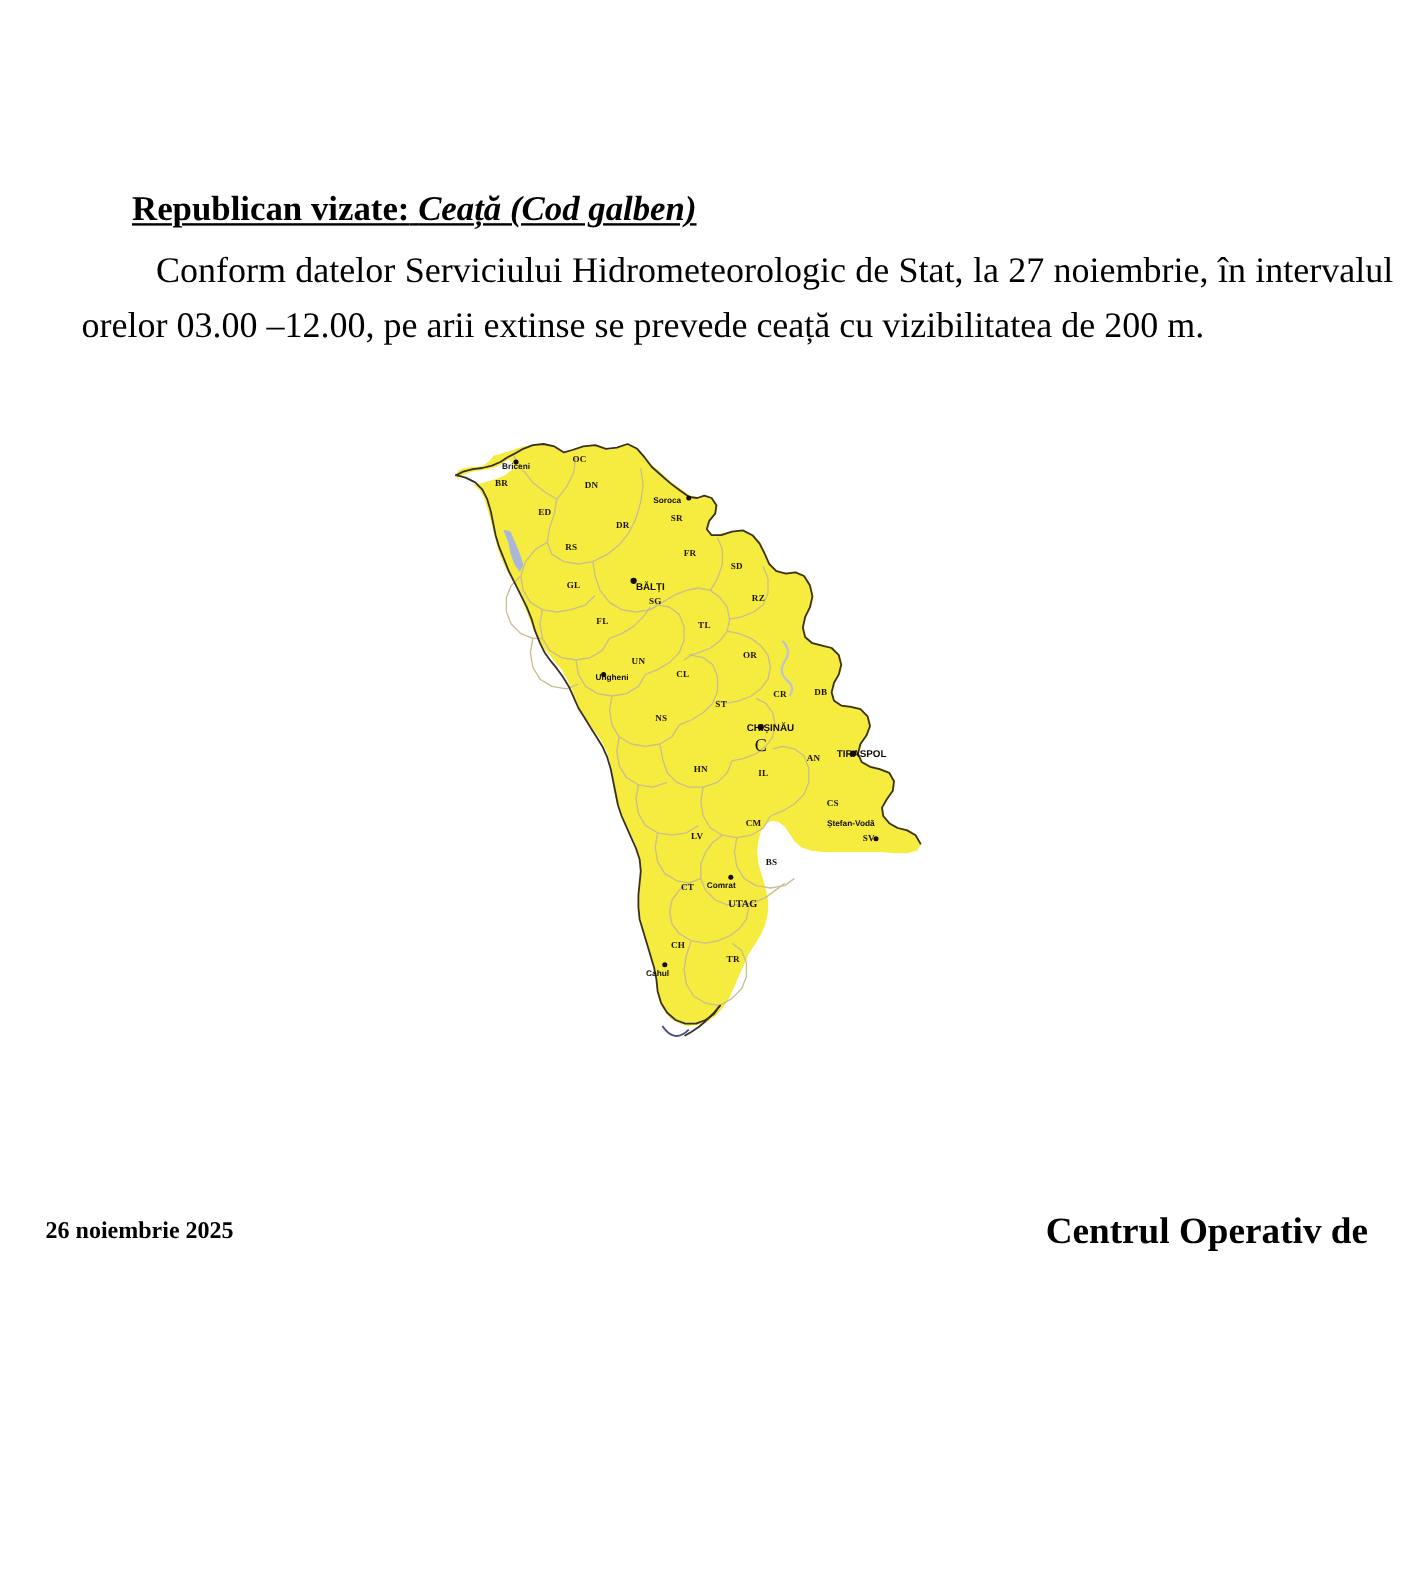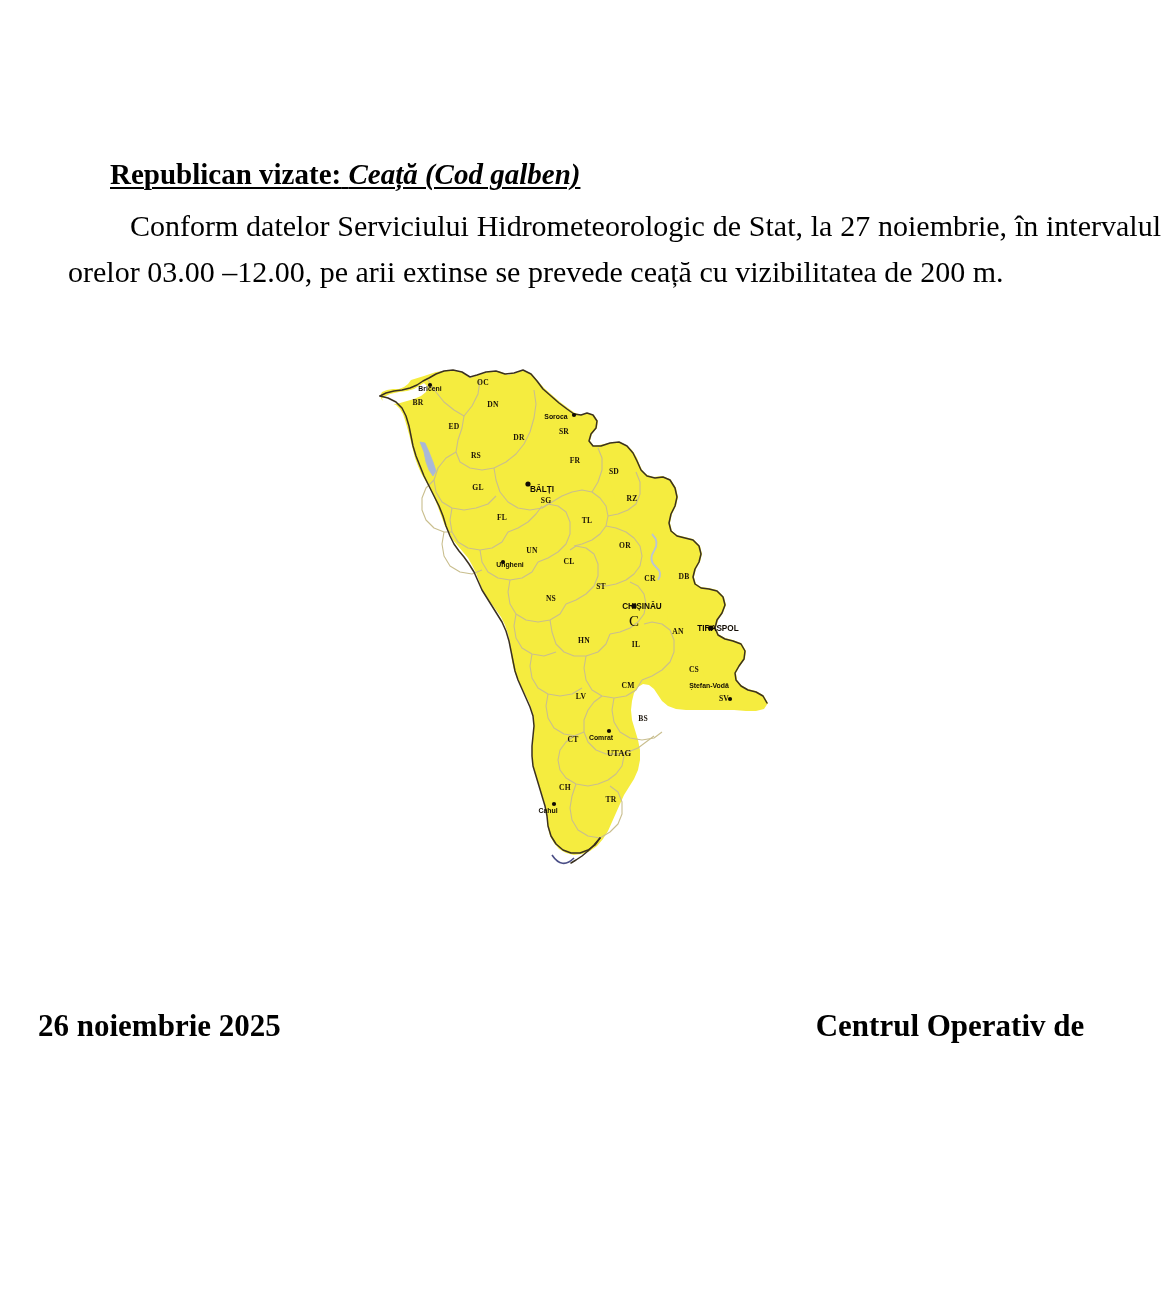--- a/index.html
+++ b/index.html
@@ -107,34 +107,34 @@
     font-size: 8.2px;
     fill: #120c04;
   }
   .bigC { font-size: 15px; font-weight: normal; fill: #100b03; }
 
   
   .footer-left {
     position: absolute;
     left: 38px;
     top: 1004px;
-    font-size: 31px;
+    font-size: 20px;
     font-weight: bold;
     line-height: 44px;
     white-space: nowrap;
   }
   .footer-right {
     position: absolute;
     left: 760px;
     top: 1004px;
     width: 380px;
     font-size: 31px;
     font-weight: bold;
     line-height: 44px;
-    text-align: center;
+    text-align: right;
     white-space: nowrap;
   }
 </style>
 </head>
 <body>
 
 <div id="page">
 
 
   <div class="subtitle-line">

